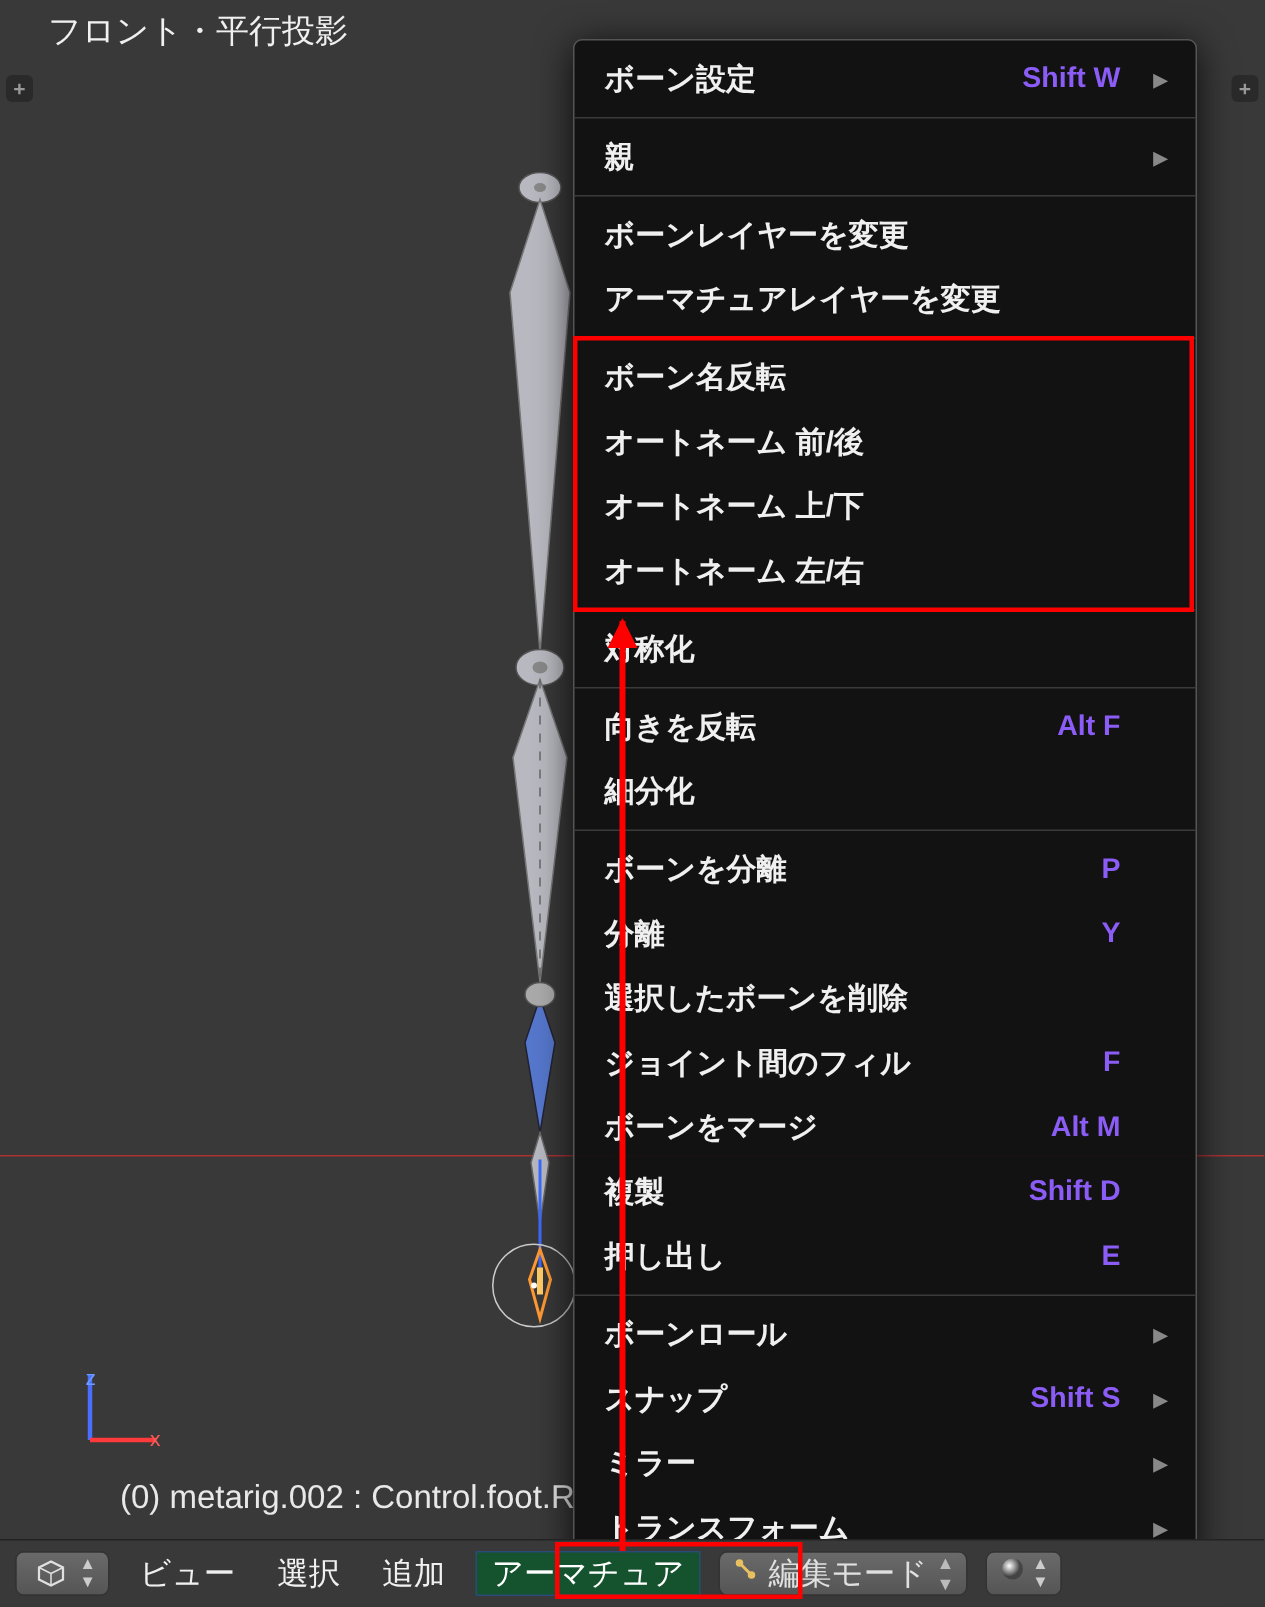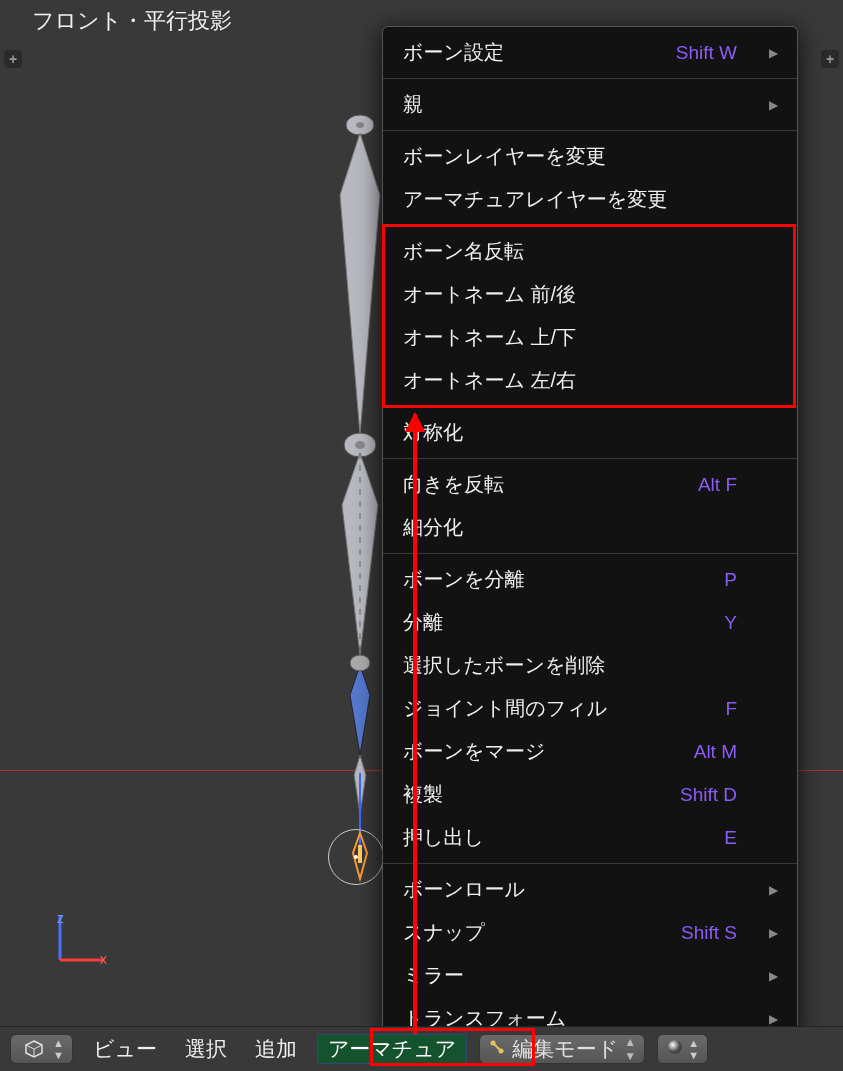--- a/index.html
+++ b/index.html
@@ -78,25 +78,26 @@
       background: #111111f5;
       border: 1px solid #555;
       border-radius: 6px;
       box-shadow: 0 4px 24px rgba(0,0,0,0.8);
       padding: 4px 0;
     }
     .menu-item {
       display: flex;
       align-items: center;
       padding: 8px 20px;
-      gap: 28px;
+      gap: 18px;
       font-size: 20px;
       color: #f0f0f0;
       cursor: default;
       min-height: 40px;
+      font-weight: bold;
     }
     .menu-item .label { flex: 1; }
     .menu-item .shortcut { color: #8b5cf6; font-size: 19px; }
     .menu-item .arrow { color: #888; font-size: 12px; margin-left: 4px; width: 8px; }
     .menu-sep {
       height: 1px;
       background: #3a3a3a;
       margin: 4px 0;
     }
     
@@ -235,20 +236,21 @@
 
   <div class="axis-widget">
     <svg width="60" height="60" viewBox="0 0 60 60">
       <line x1="8" y1="50" x2="8" y2="6" stroke="#4a6fff" stroke-width="3"></line>
       <line x1="8" y1="50" x2="52" y2="50" stroke="#ff3a3a" stroke-width="3"></line>
     </svg>
   </div>
   <div class="axis-label-z">z</div>
   <div class="axis-label-x">x</div>
 
+  <div class="obj-label">(0) metarig.002 : Control.foot.R</div>
 </div>
 
 <div class="menu" id="armature-menu">
     <div class="menu-item">
       <span class="label">ボーン設定</span>
       <span class="shortcut">Shift W</span>
       <span class="arrow">▶</span>
     </div>
     <div class="menu-sep"></div>
     <div class="menu-item">

